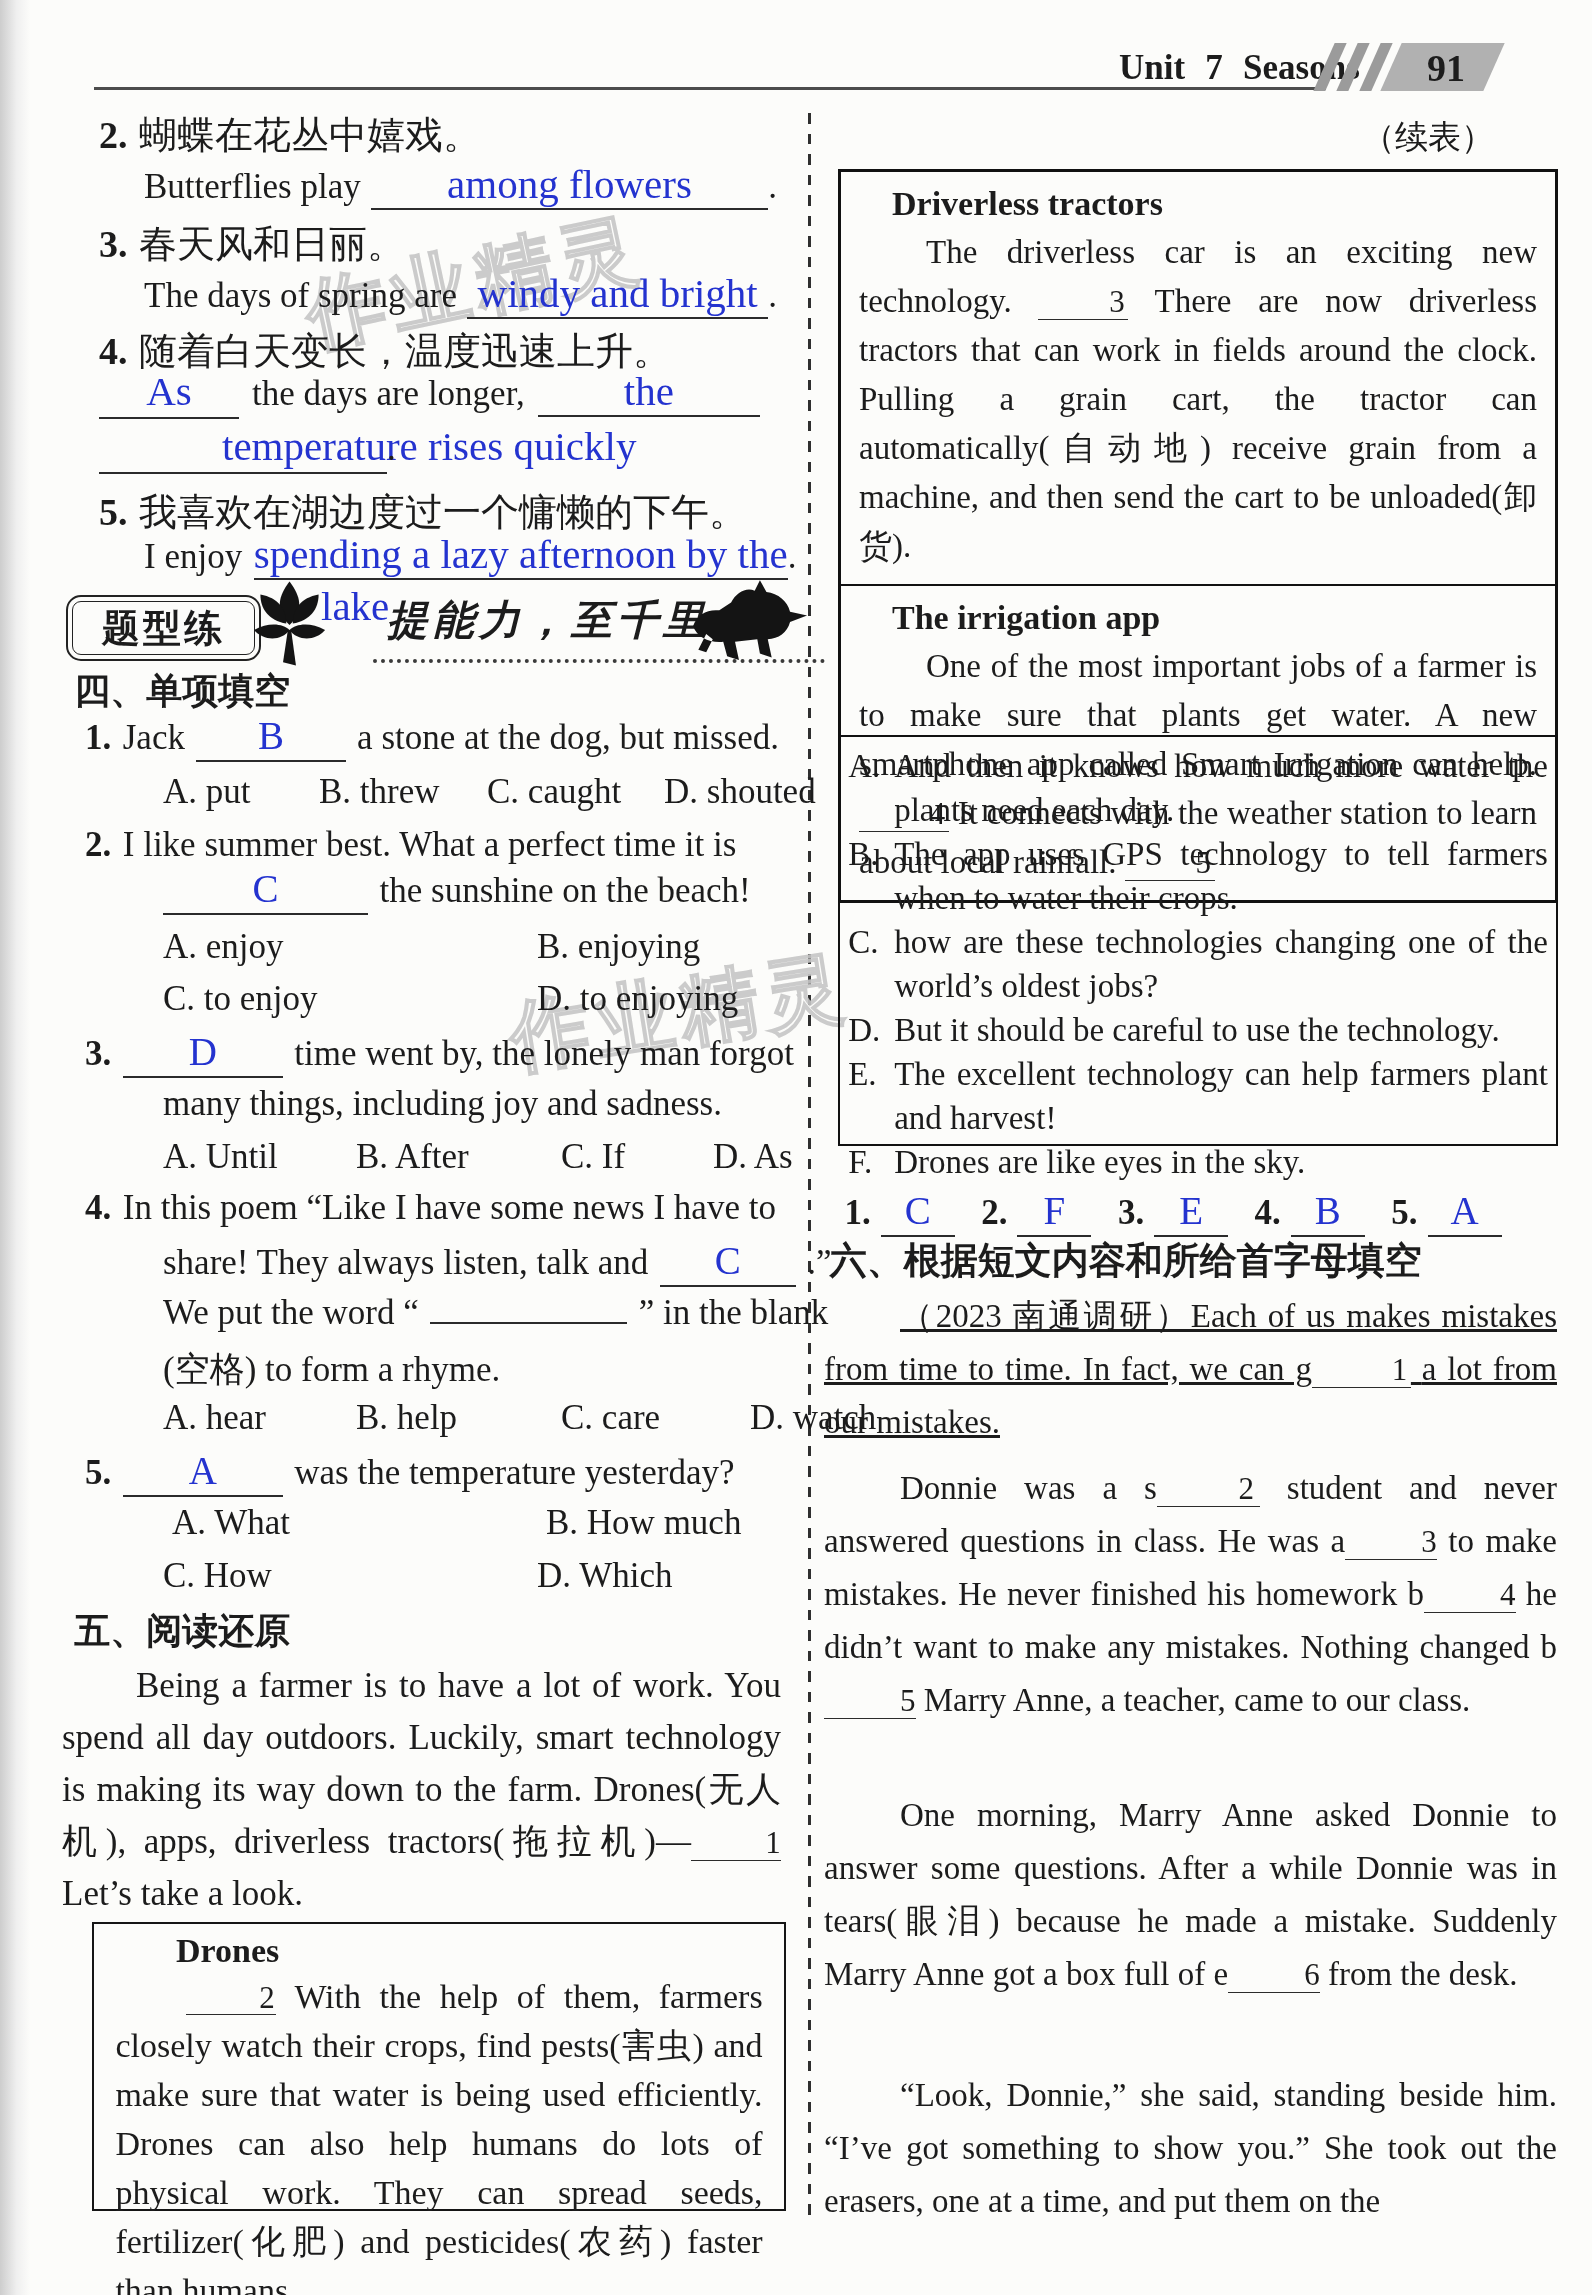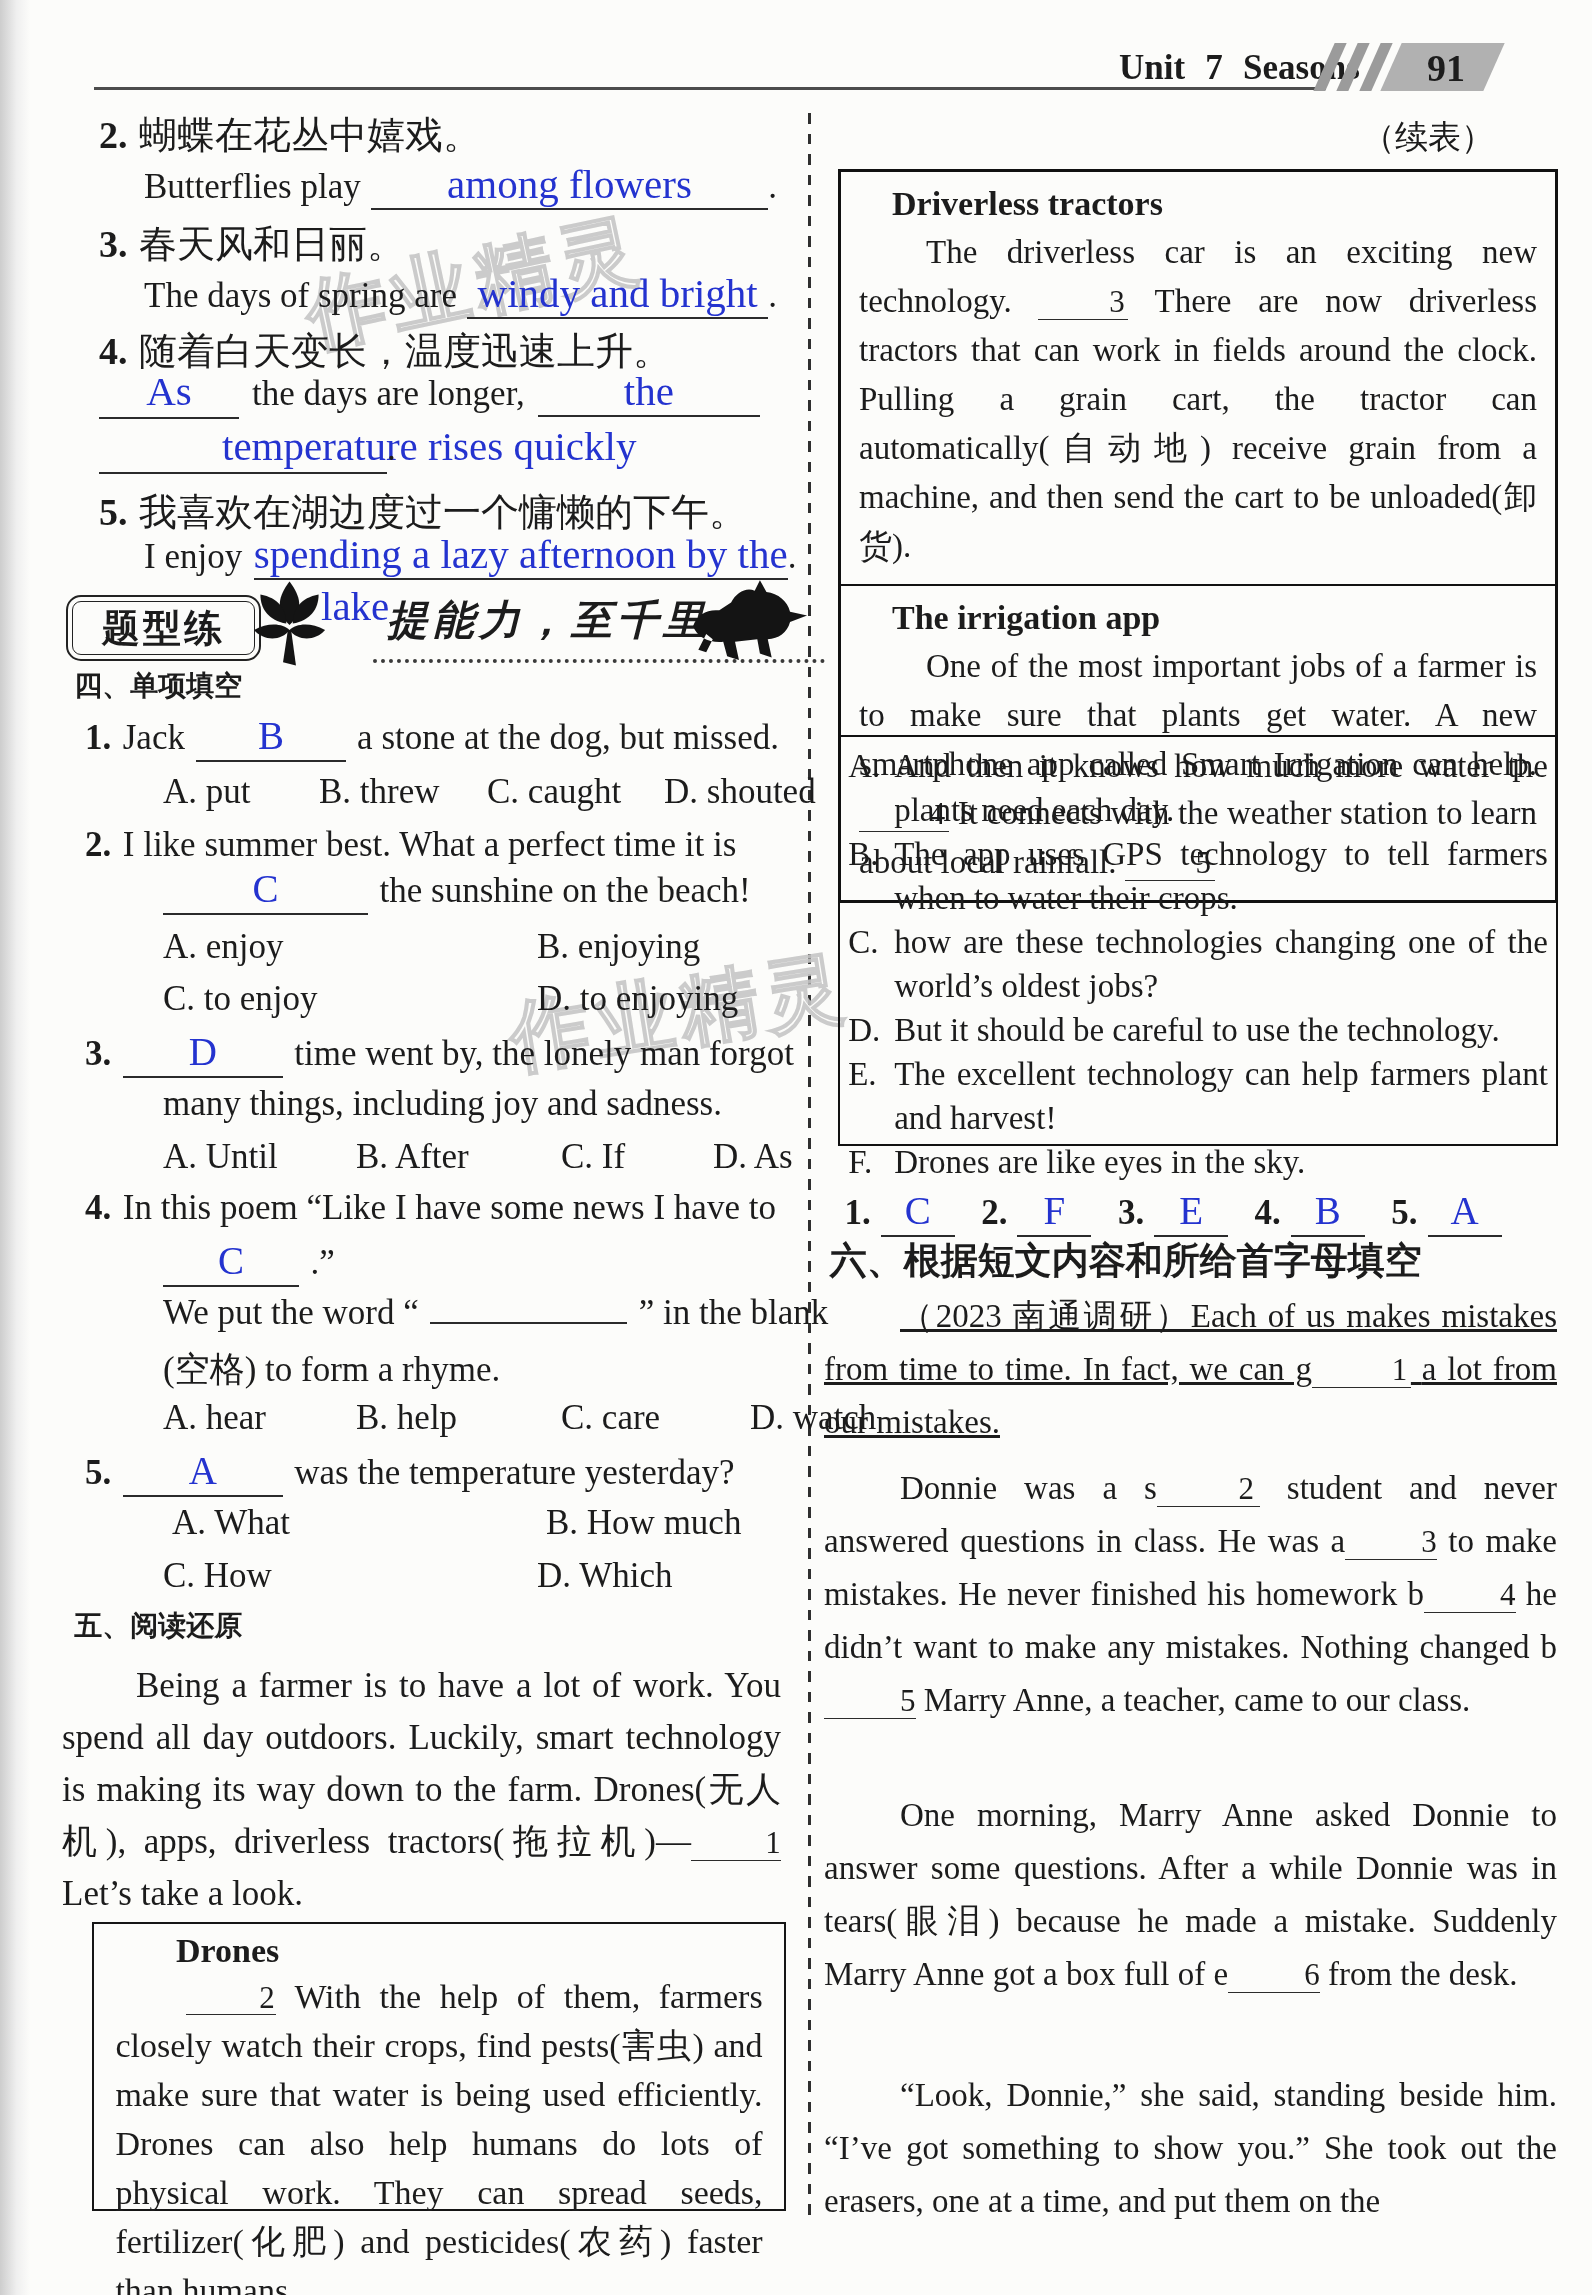--- a/index.html
+++ b/index.html
@@ -35,21 +35,21 @@
   .ansb{color:#2433cf;}
   .fill .ansb,.fillS .ansb{font-size:41px;display:inline-block;line-height:1.0;white-space:nowrap;}
   
   .badge{position:absolute;left:4.1px;top:595px;width:191px;height:62px;border:2.5px solid #222;
          border-radius:15px;outline:0.8px solid #222;outline-offset:-7.4px;
          display:flex;align-items:center;justify-content:center;}
   .badge-label{font-family:"Liberation Sans",sans-serif;font-weight:bold;font-size:38px;letter-spacing:3.3px;}
   .slogan{position:absolute;left:325px;top:593px;font-size:41px;font-weight:bold;font-style:italic;letter-spacing:5px;}
   .dotted{position:absolute;left:311px;top:659px;width:452px;border-top:4.1px dotted #3a3a3a;}
   
-  .hz{position:absolute;font-family:"Liberation Sans",sans-serif;font-weight:bold;font-size:28px;}
+  .hz{position:absolute;font-family:"Liberation Sans",sans-serif;font-weight:bold;font-size:36px;}
   
   .qln{position:absolute;display:flex;align-items:baseline;gap:11.5px;font-size:35px;white-space:nowrap;}
   .mblank{display:inline-block;border-bottom:2.5px solid #2b2b2b;text-align:center;padding-bottom:1.6px;}
   .mblank .ansb{font-size:39px;display:inline-block;line-height:1;}
   .optgrid{position:absolute;display:grid;font-size:35px;white-space:nowrap;}
   
   .lp{position:absolute;left:0;width:719px;font-size:35px;line-height:52px;text-align:justify;text-indent:74px;margin:0;}
   .bk{display:inline-block;min-width:90px;border-bottom:1.6px solid #2b2b2b;text-align:center;
       font-size:31px;line-height:1;padding-bottom:1.6px;}
   .dronesbox{position:absolute;left:30px;top:1922px;width:694px;height:289px;border:2.5px solid #151515;box-sizing:border-box;}
@@ -206,20 +206,21 @@
       <span>B. After</span>
       <span>C. If</span>
       <span>D. As</span>
     </div>
 
     <div class="qln" style="top:1188px;left:23px;">
       <span class="numb">4.</span>
       <span>In this poem “Like I have some news I have to</span>
     </div>
     <div class="qln" style="top:1241px;left:101px;">
+      <span>share! They always listen, talk and</span>
       <span class="mblank" style="width:136px;"><span class="ansb">C</span></span>
       <span>.”</span>
     </div>
     <div class="qln" style="top:1293px;left:101px;">
       <span>We put the word “</span>
       <span class="mblank" style="width:197px;"></span>
       <span>” in the blank</span>
     </div>
     <div class="qln" style="top:1346px;left:101px;">
       <span>(空格) to form a rhyme.</span>

